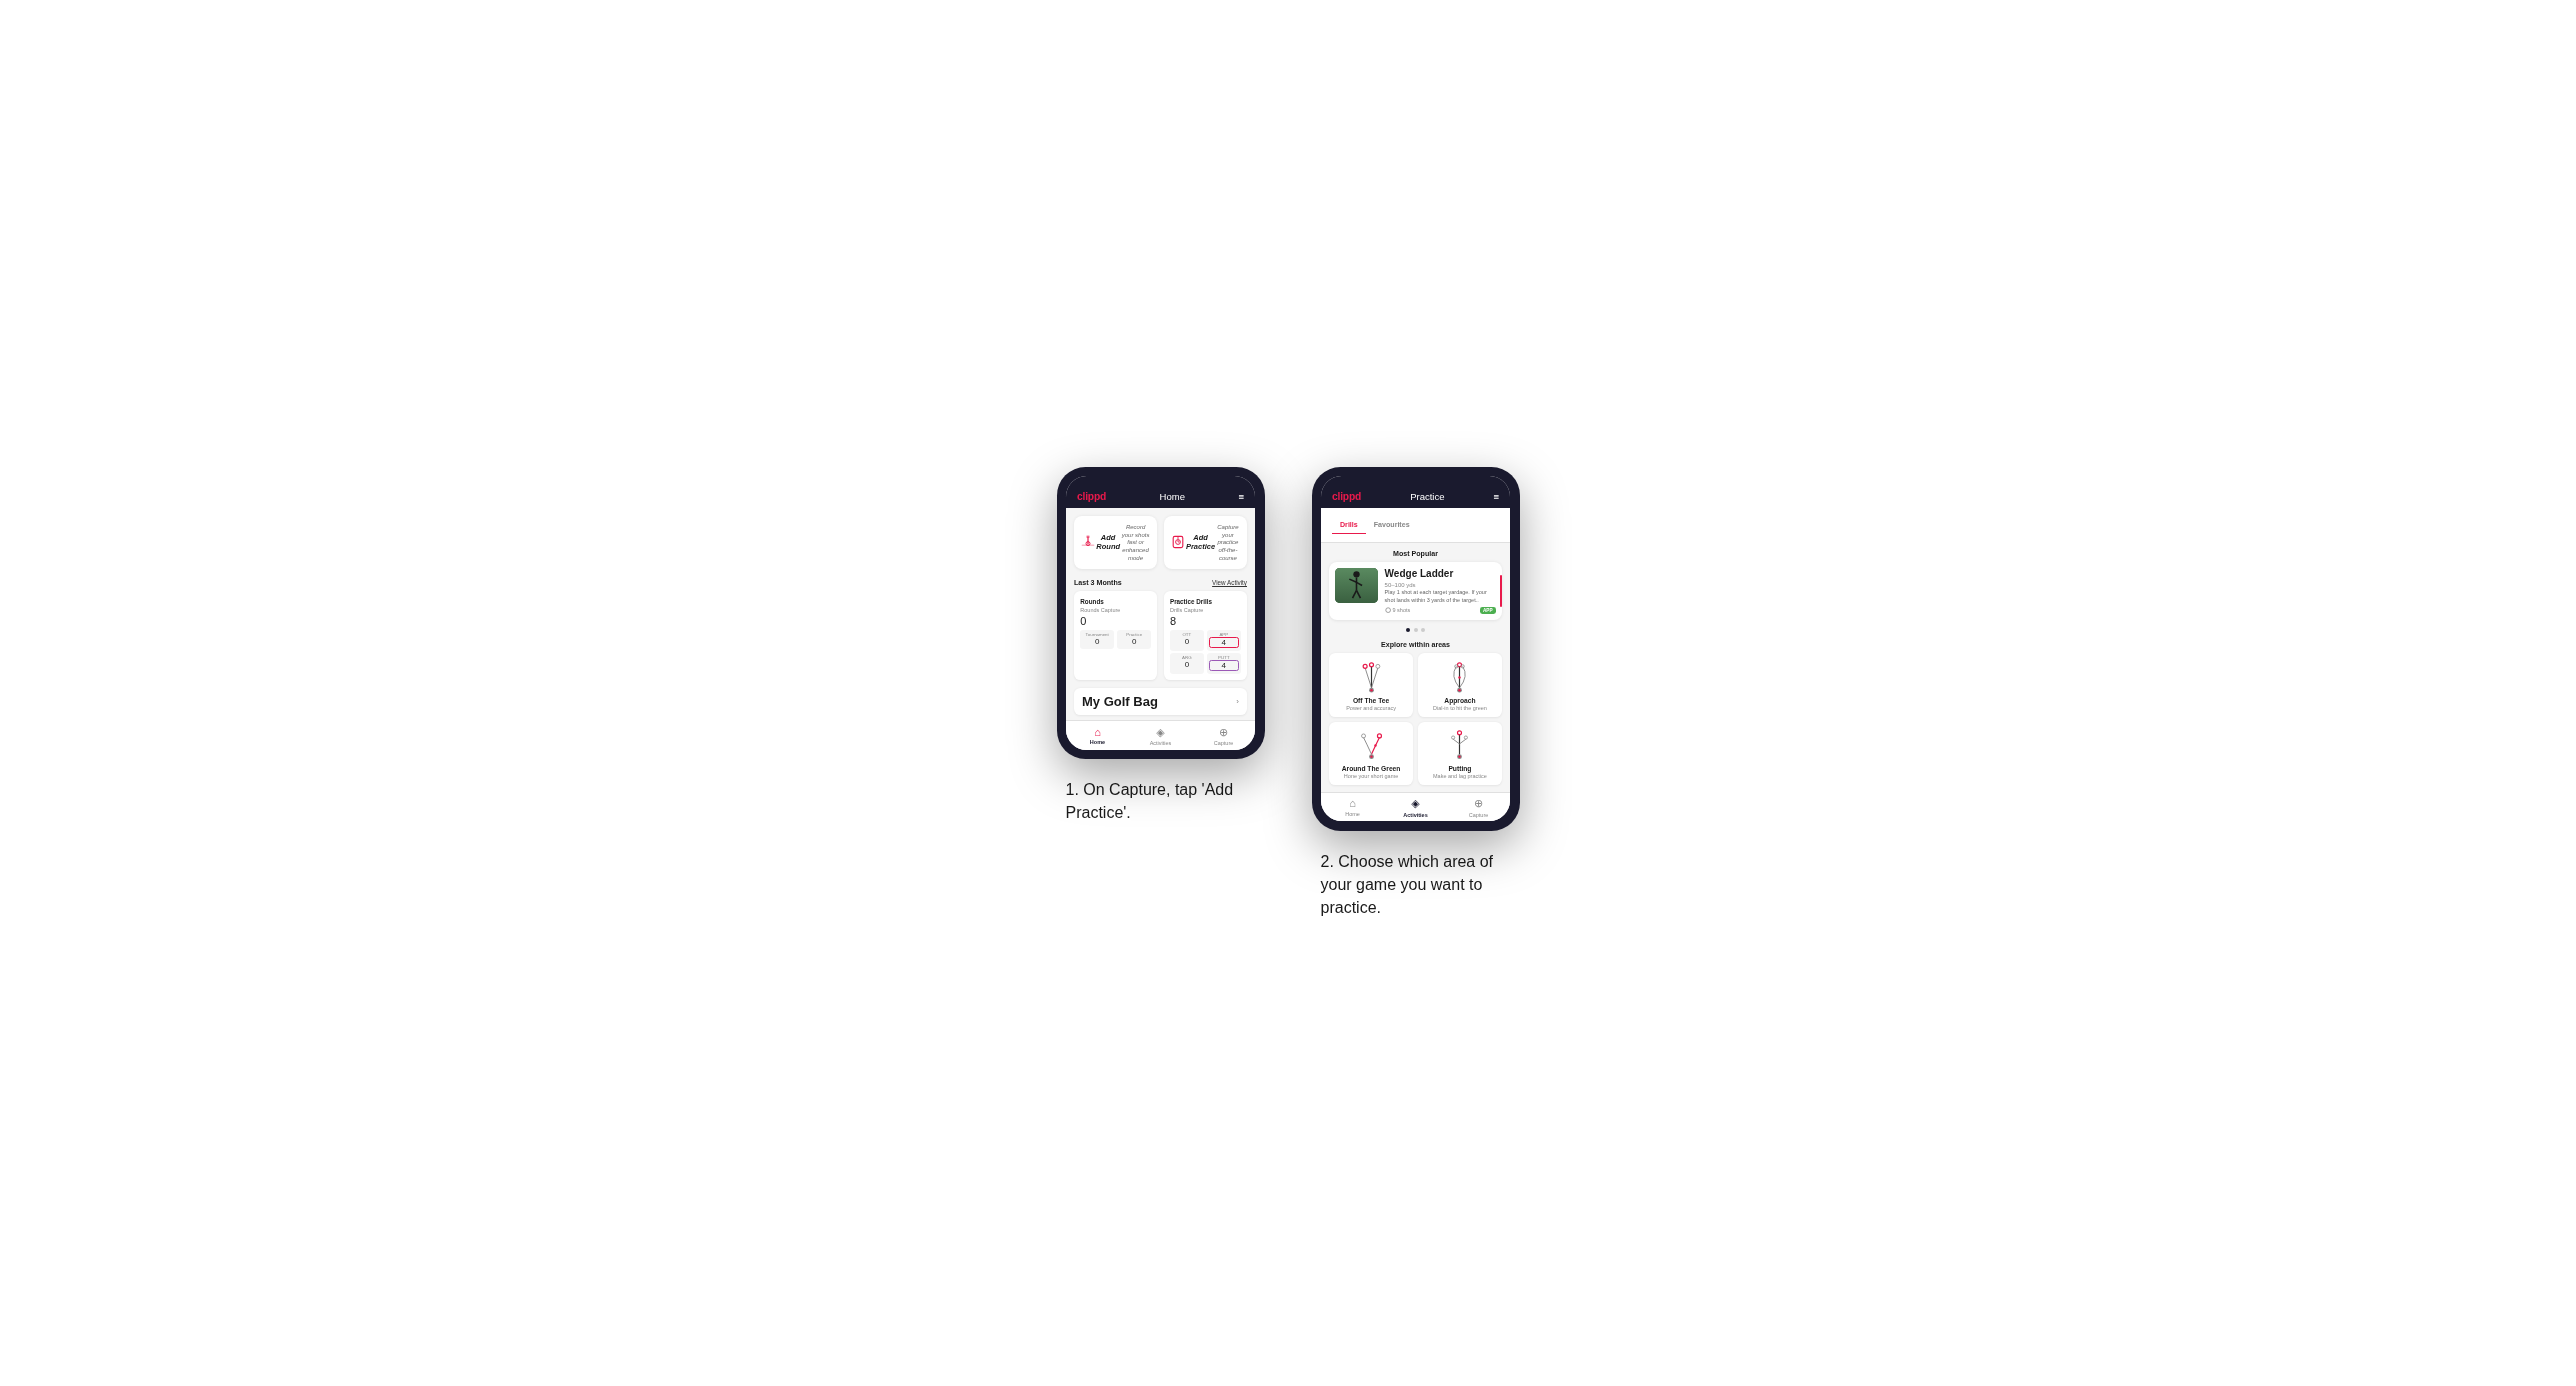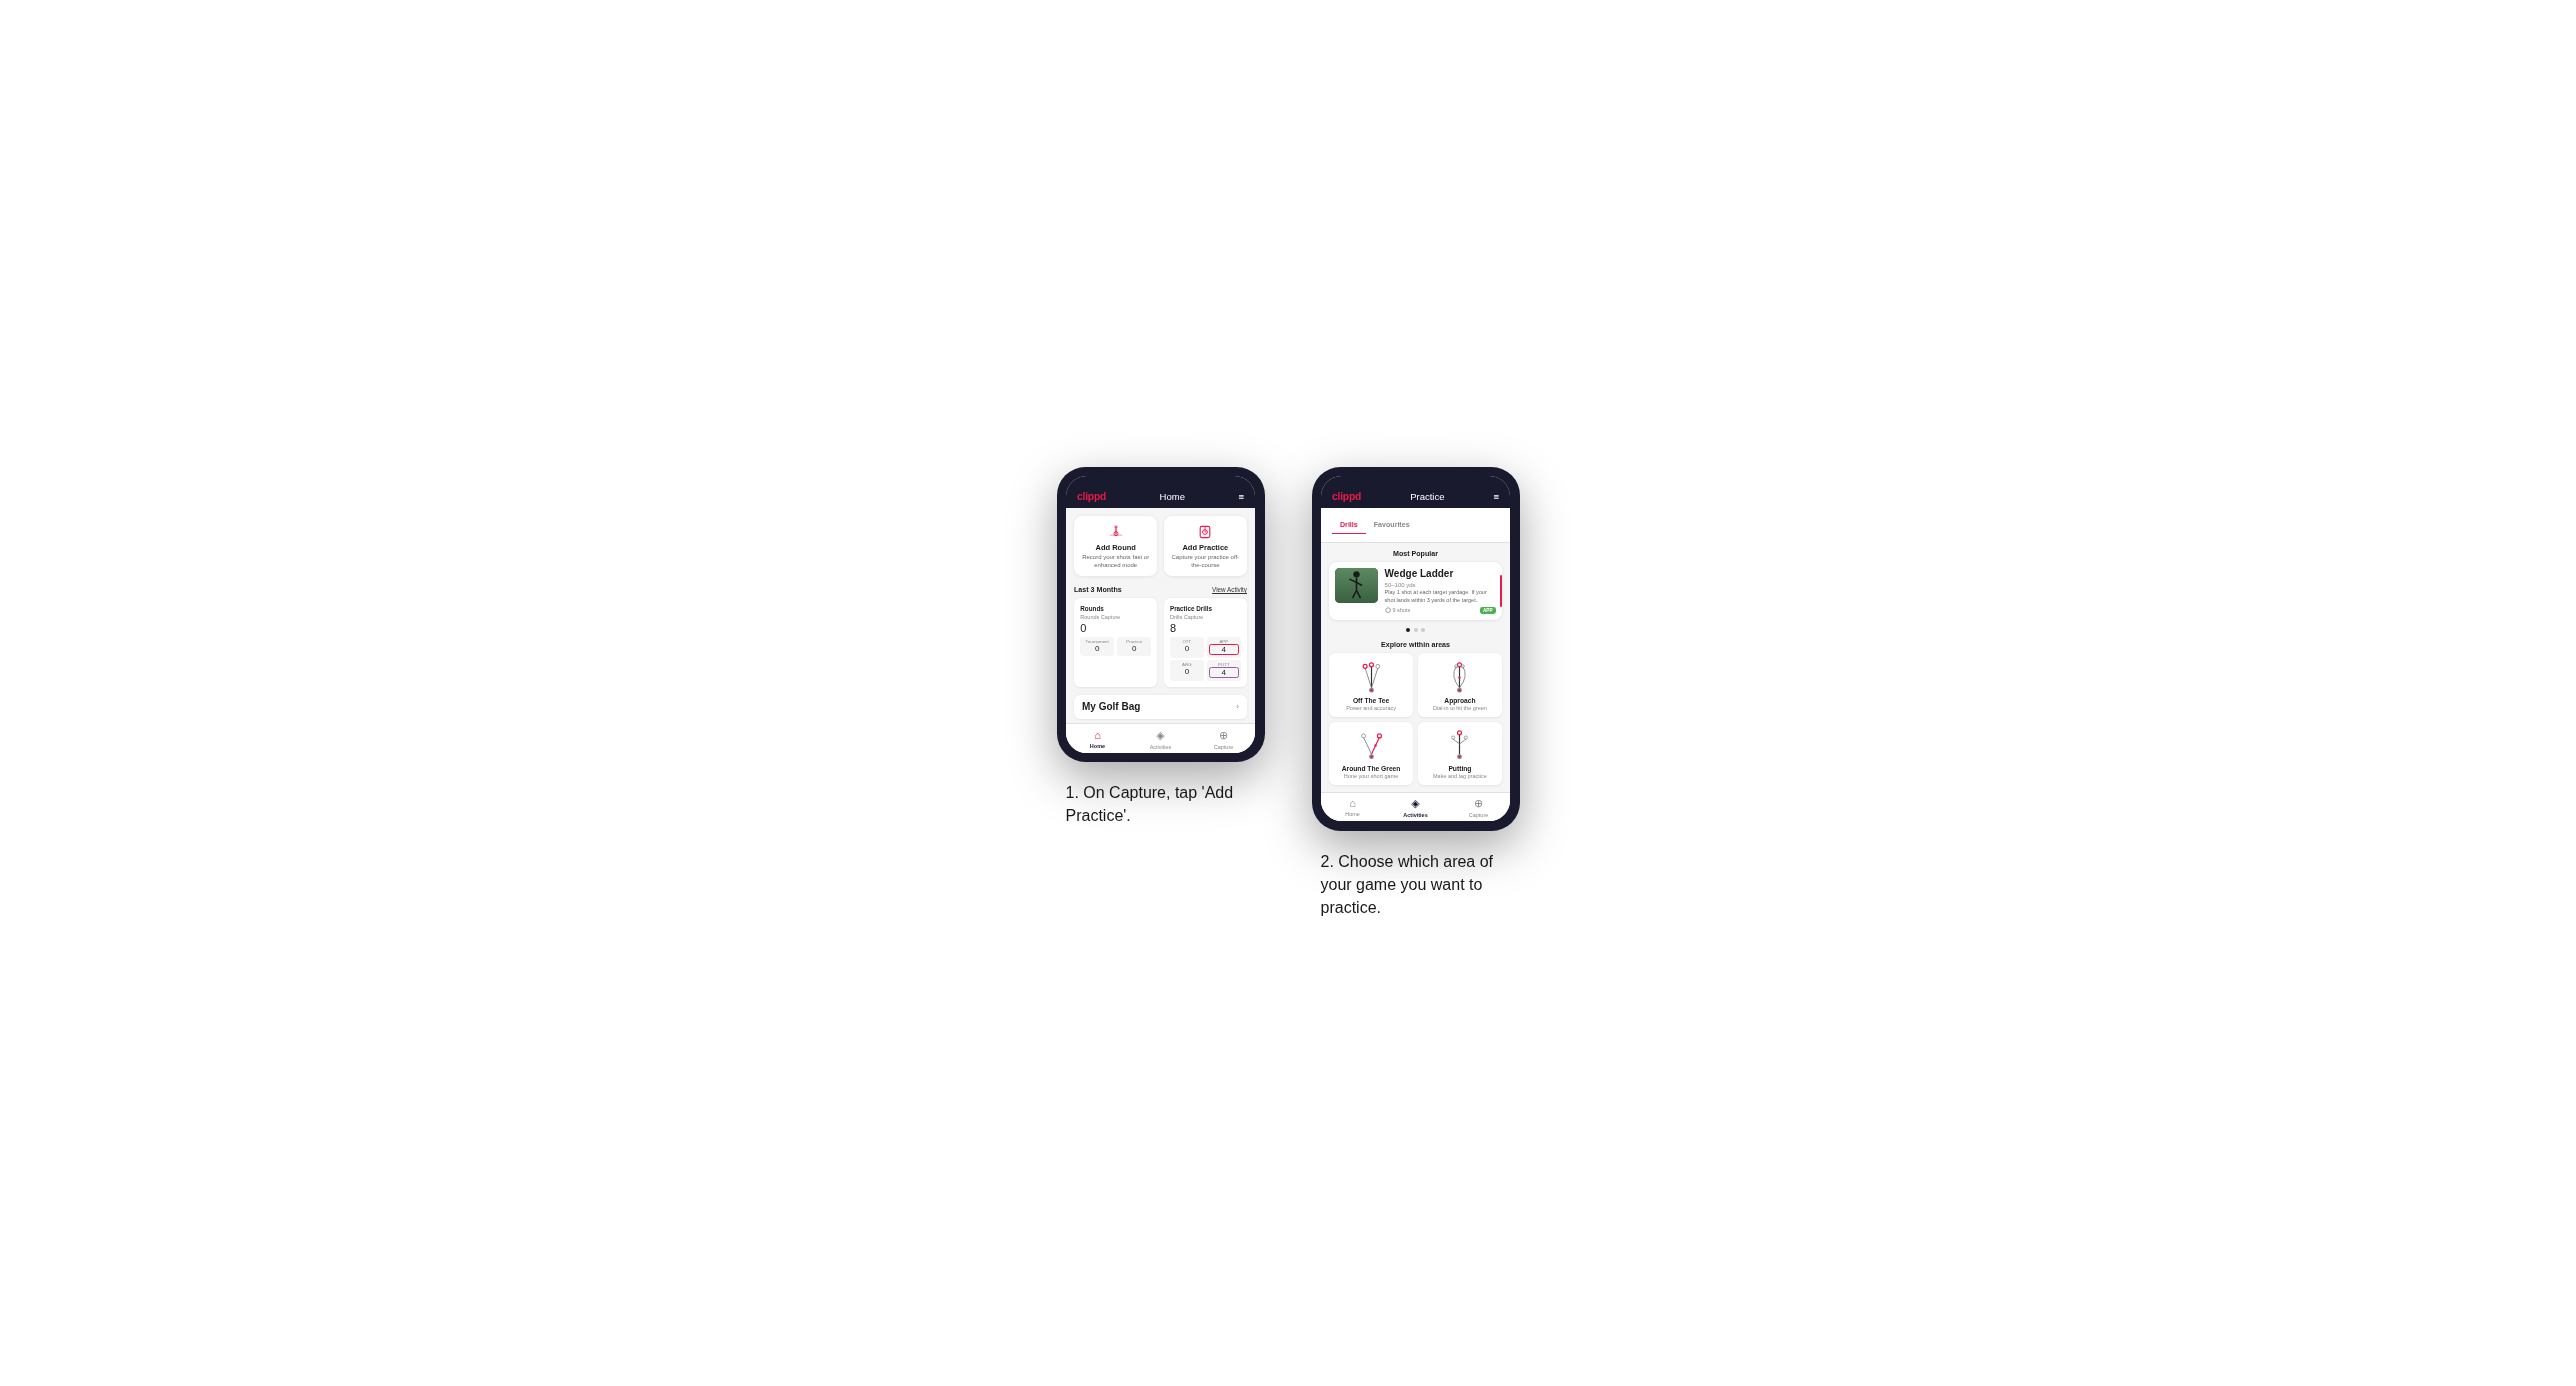--- a/index.html
+++ b/index.html
@@ -75,24 +75,25 @@
       gap: 6.3px;
       padding: 8px 8px 6.3px;
       background: #f5f5f5;
     }
     .action-card {
       flex: 1;
       background: #ffffff;
       border-radius: 8px;
       padding: 8px 6.3px 6.3px;
       display: flex;
-      flex-direction: column;
+      flex-direction: row;
       align-items: center;
       text-align: center;
       box-shadow: 0 0.8px 3.2px rgba(0,0,0,0.08);
+      font-style: italic;
     }
     .action-card-icon {
       font-size: 14.2px;
       margin-bottom: 3.2px;
       color: #e8194b;
     }
     .action-card-title {
       font-size: 7.5px;
       font-weight: 700;
       color: #1a1a1a;
@@ -185,21 +186,21 @@
       background: #ffffff;
       margin: 3.2px 8px 4.7px;
       border-radius: 6.3px;
       padding: 6.3px 8px;
       display: flex;
       justify-content: space-between;
       align-items: center;
       box-shadow: 0 0.8px 2.4px rgba(0,0,0,0.07);
     }
     .golf-bag-label {
-      font-size: 10px;
+      font-size: 13px;
       font-weight: 600;
       color: #1a1a1a;
     }
     .chevron {
       font-size: 8px;
       color: #888;
     }
     
     .bottom-nav {
       background: #ffffff;

